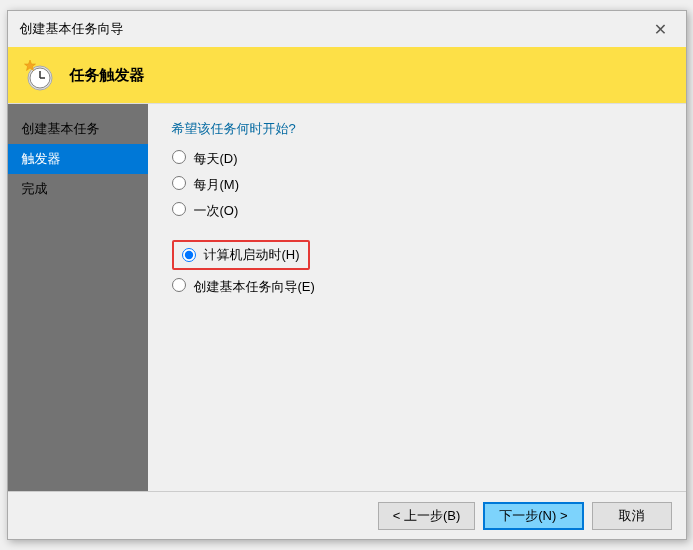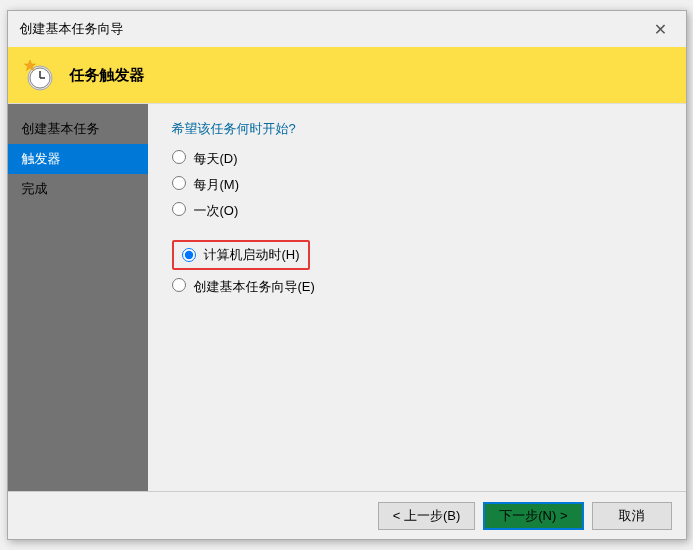--- a/index.html
+++ b/index.html
@@ -153,21 +153,21 @@
       cursor: pointer;
       font-size: 13px;
       font-family: "Microsoft YaHei", sans-serif;
       color: #000;
       display: flex;
       align-items: center;
       justify-content: center;
       min-width: 80px;
     }
     .btn.primary {
-      background: #15803d;
+      background: #7dd3fc;
       border: 2px solid #0078d7;
     }
   </style>
 </head>
 <body>
 
 <div class="dialog">
 
   <div class="title-bar">
     <div class="title-bar-left">

